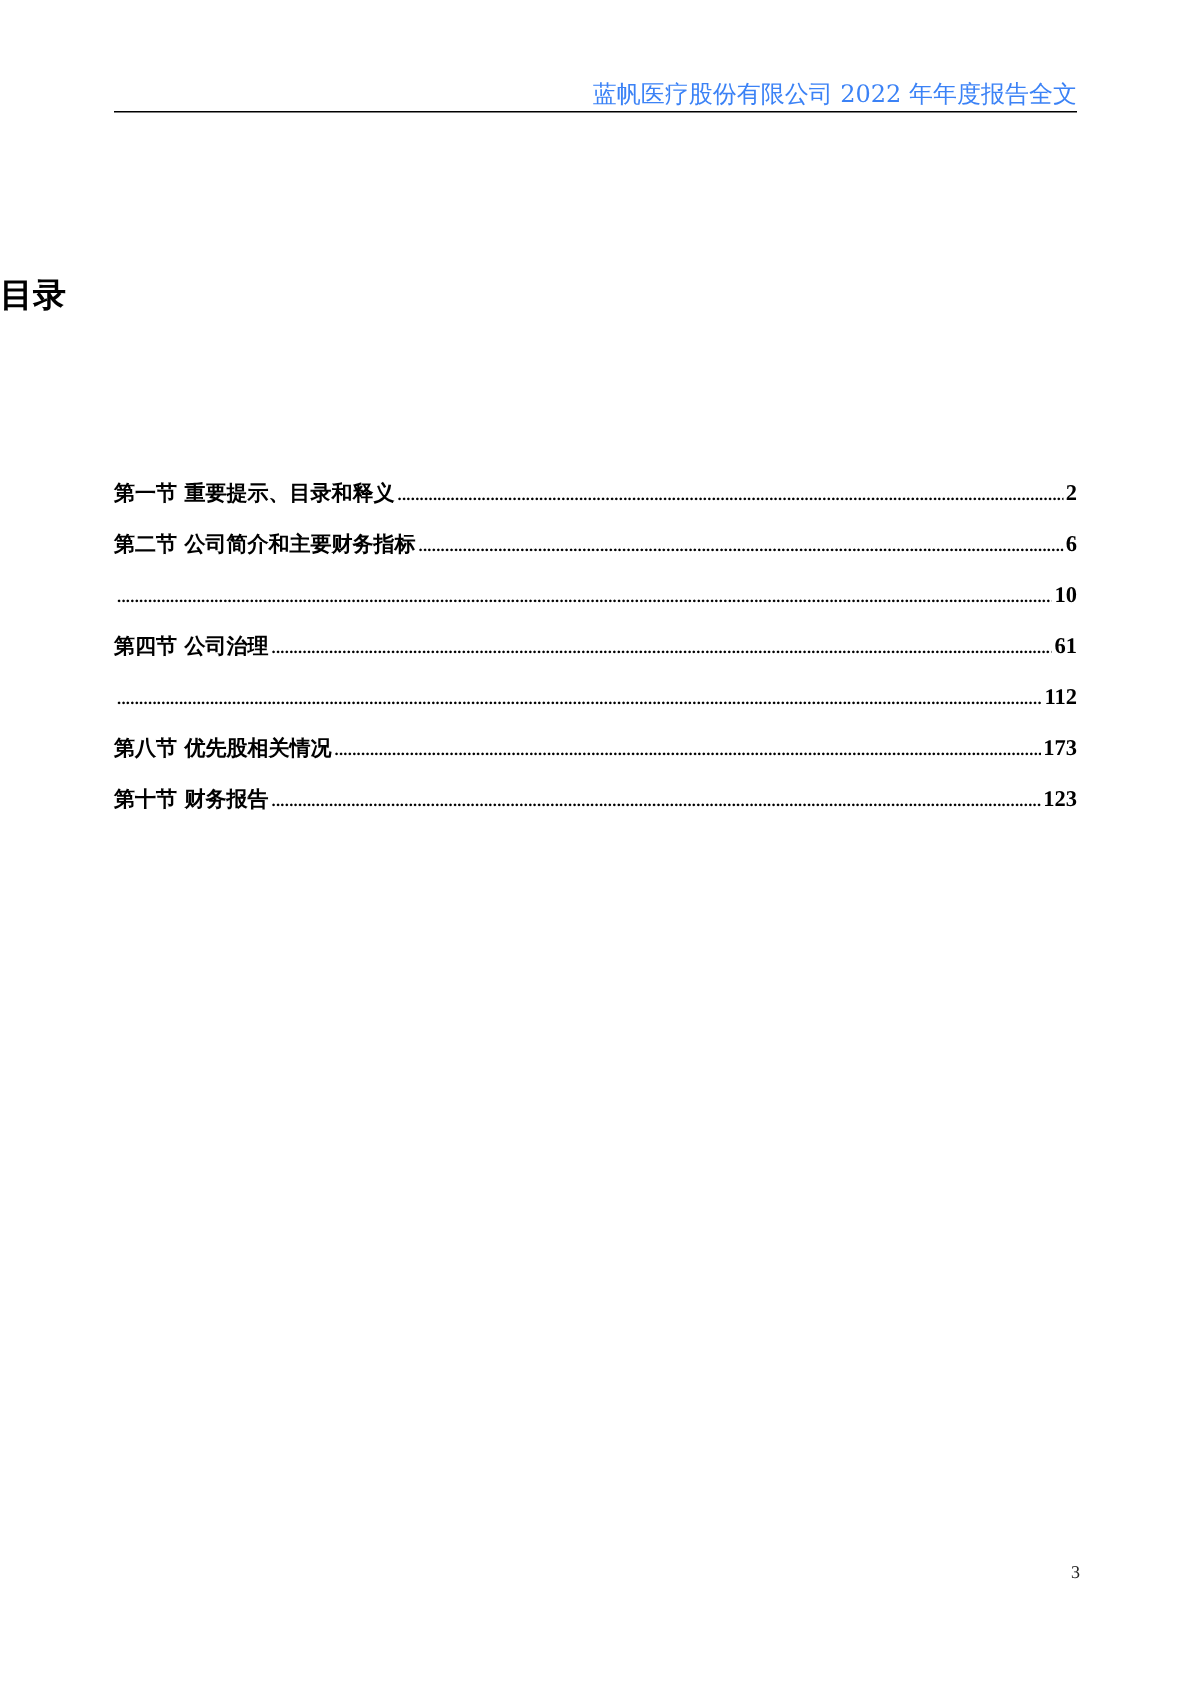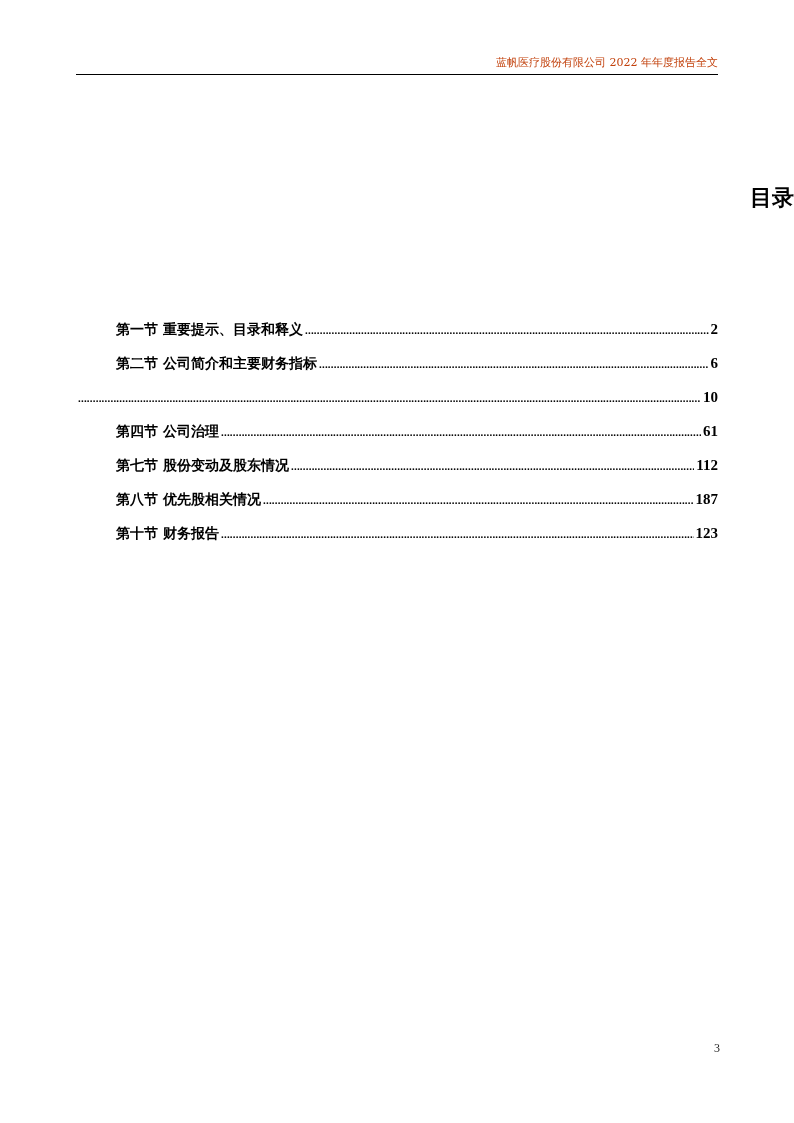--- a/index.html
+++ b/index.html
@@ -15,39 +15,39 @@
       color: #000000;
       font-family: "DejaVu Serif", "Liberation Serif", serif;
     }
     .header {
       position: absolute;
       left: 76px;
       top: 54px;
       width: 642px;
       height: 18px;
       text-align: right;
-      font-size: 11px;
+      font-size: 16px;
       line-height: 18px;
       font-family: "DejaVu Serif", "Liberation Serif", serif;
-      color: #c2410c;
+      color: #3b82f6;
     }
     .header-rule {
       position: absolute;
       left: 76px;
       top: 74px;
       width: 642px;
       height: 0;
       border-top: 1px solid #000000;
     }
     .toc-title {
       position: absolute;
       left: 0;
       top: 180px;
       width: 794px;
-      text-align: right;
+      text-align: left;
       font-size: 22px;
       line-height: 36px;
       font-weight: bold;
       font-family: "DejaVu Sans", "Liberation Sans", sans-serif;
     }
     .toc {
       position: absolute;
       left: 76px;
       top: 317px;
       width: 642px;
@@ -64,21 +64,20 @@
       font-weight: bold;
       white-space: nowrap;
       cursor: pointer;
     }
     .toc-label {
       font-family: "DejaVu Sans", "Liberation Sans", sans-serif;
       flex: 0 0 auto;
     }
     .toc-section {
       margin-right: 5px;
-      margin-left: 40px;
     }
     .toc-leader {
       flex: 1 1 auto;
       overflow: hidden;
       font-family: "Liberation Serif", "DejaVu Serif", serif;
       font-size: 11px;
       letter-spacing: 0.2px;
       margin: 0 2px;
       position: relative;
       top: 0;
@@ -126,28 +125,27 @@
   <li class="toc-row">
     <span class="toc-leader"></span>
     <span class="toc-page">10</span>
   </li>
   <li class="toc-row">
     <span class="toc-label"><span class="toc-section">第四节</span><span>公司治理</span></span>
     <span class="toc-leader"></span>
     <span class="toc-page">61</span>
   </li>
   <li class="toc-row">
-    <span class="toc-label"><span class="toc-section">第七节</span><span>股份变动及股东情况</span></span>
     <span class="toc-leader"></span>
     <span class="toc-page">112</span>
   </li>
   <li class="toc-row">
     <span class="toc-label"><span class="toc-section">第八节</span><span>优先股相关情况</span></span>
     <span class="toc-leader"></span>
-    <span class="toc-page">187</span>
+    <span class="toc-page">173</span>
   </li>
   <li class="toc-row">
     <span class="toc-label"><span class="toc-section">第十节</span><span>财务报告</span></span>
     <span class="toc-leader"></span>
     <span class="toc-page">123</span>
   </li>
 </ul>
 
 <div class="page-number">3</div>
 

